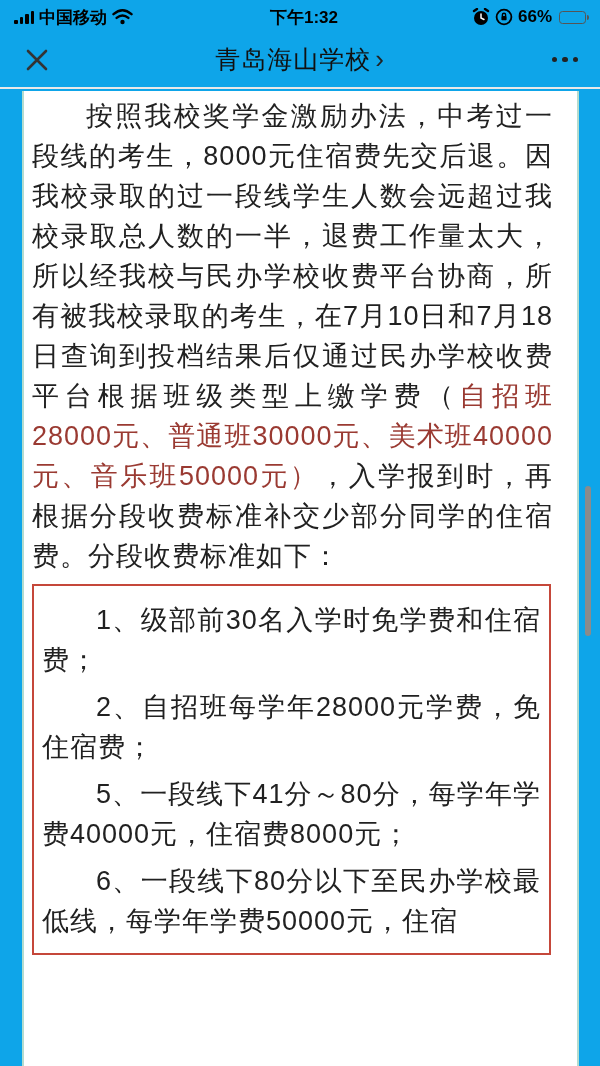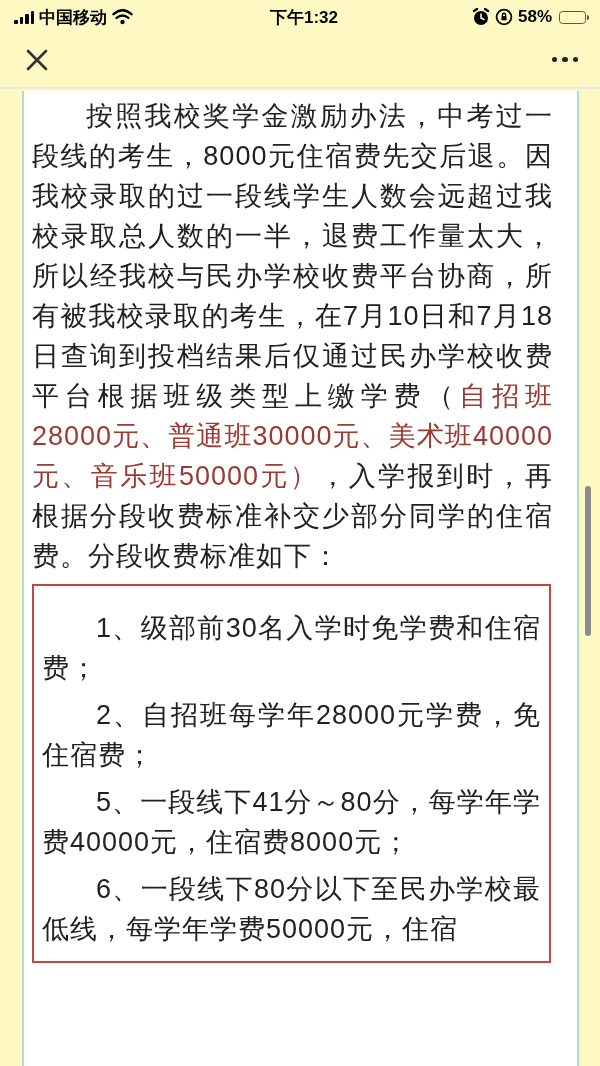--- a/index.html
+++ b/index.html
@@ -1,21 +1,21 @@
 <!DOCTYPE html>
 <html><head>
 <meta charset="utf-8">
 <style>
   * { margin:0; padding:0; box-sizing:border-box; }
   html,body { width:600px; }
   body {
     font-family:"Liberation Sans","DejaVu Sans",sans-serif;
     background:#ffffff; color:#1f1f1f;
   }
-  .screen { width:600px; height:1066px; overflow:hidden; background:#fef9c3; position:relative; }
+  .screen { width:600px; height:1066px; overflow:hidden; background:#0ea5e9; position:relative; }
 
   
   .status-bar {
     height:32px; display:flex; align-items:center; justify-content:space-between;
     padding:2px 14px 0 14px; font-size:17px; font-weight:bold; color:#000;
   }
   .sb-left, .sb-right { display:flex; align-items:center; gap:5px; }
   .sb-center { position:absolute; left:8px; right:0; text-align:center; pointer-events:none; }
   .signal { display:inline-flex; align-items:flex-end; gap:2px; height:13px; }
   .signal i { display:block; width:3.5px; background:#000; border-radius:1px; }
@@ -48,21 +48,21 @@
   .body-text {
     font-size:27px; line-height:40px; letter-spacing:1px;
     text-align:justify; color:#212121;
   }
   .para { text-indent:2em; }
   .hl { color:#9a3a32; }
   .fee-box {
     border:2px solid #c5473a; margin:8px 2px 0 0; padding:10px 8px 12px 8px;
   }
   .fee-item { text-indent:0; margin-top:7px; }
-  .fee-item:first-child { margin-top:12px; }
+  .fee-item:first-child { margin-top:4px; }
   .fee-item span { text-indent:0; }
   .fee-item { text-align:justify; }
   .fee-item .main::before { content:""; display:inline-block; width:2em; }
   .faded { color:#a0a0a0; }
 
   
   .scrollbar {
     position:absolute; right:9px; top:486px; width:6px; height:150px;
     background:#8b8b8b; border-radius:3px;
   }
@@ -93,32 +93,35 @@
       <svg width="18" height="18" viewBox="0 0 18 18">
         <circle cx="9" cy="10" r="7" fill="#000"></circle>
         <path d="M2 3 L5 1 M16 3 L13 1" stroke="#000" stroke-width="2.4" stroke-linecap="round"></path>
         <path d="M9 6 L9 10 L12 11.5" stroke="#fff" stroke-width="1.5" fill="none" stroke-linecap="round"></path>
       </svg>
       <svg width="18" height="18" viewBox="0 0 18 18">
         <circle cx="9" cy="9" r="7.4" fill="none" stroke="#000" stroke-width="1.8"></circle>
         <rect x="6.4" y="8" width="5.2" height="4.2" rx="0.8" fill="#000"></rect>
         <path d="M7.4 8 V6.8 a1.6 1.6 0 0 1 3.2 0 V8" fill="none" stroke="#000" stroke-width="1.4"></path>
       </svg>
-      <span>58%</span>
+      <span>66%</span>
       <span class="battery">
         <span class="fill" style="width:78%"></span><span class="nub"></span>
       </span>
     </div>
   </div>
 
   <div class="nav-bar">
     <div class="close-btn">
       <svg width="26" height="26" viewBox="0 0 26 26">
         <path d="M4 4 L22 22 M22 4 L4 22" stroke="#333" stroke-width="2.6" stroke-linecap="round"></path>
       </svg>
+    </div>
+    <div class="nav-title">
+      <span>青岛海山学校</span><span class="chev">›</span>
     </div>
     <div class="more-btn">
       <span class="dot"></span>
       <span class="dot"></span>
       <span class="dot"></span>
     </div>
   </div>
 
   <div class="page">
 

